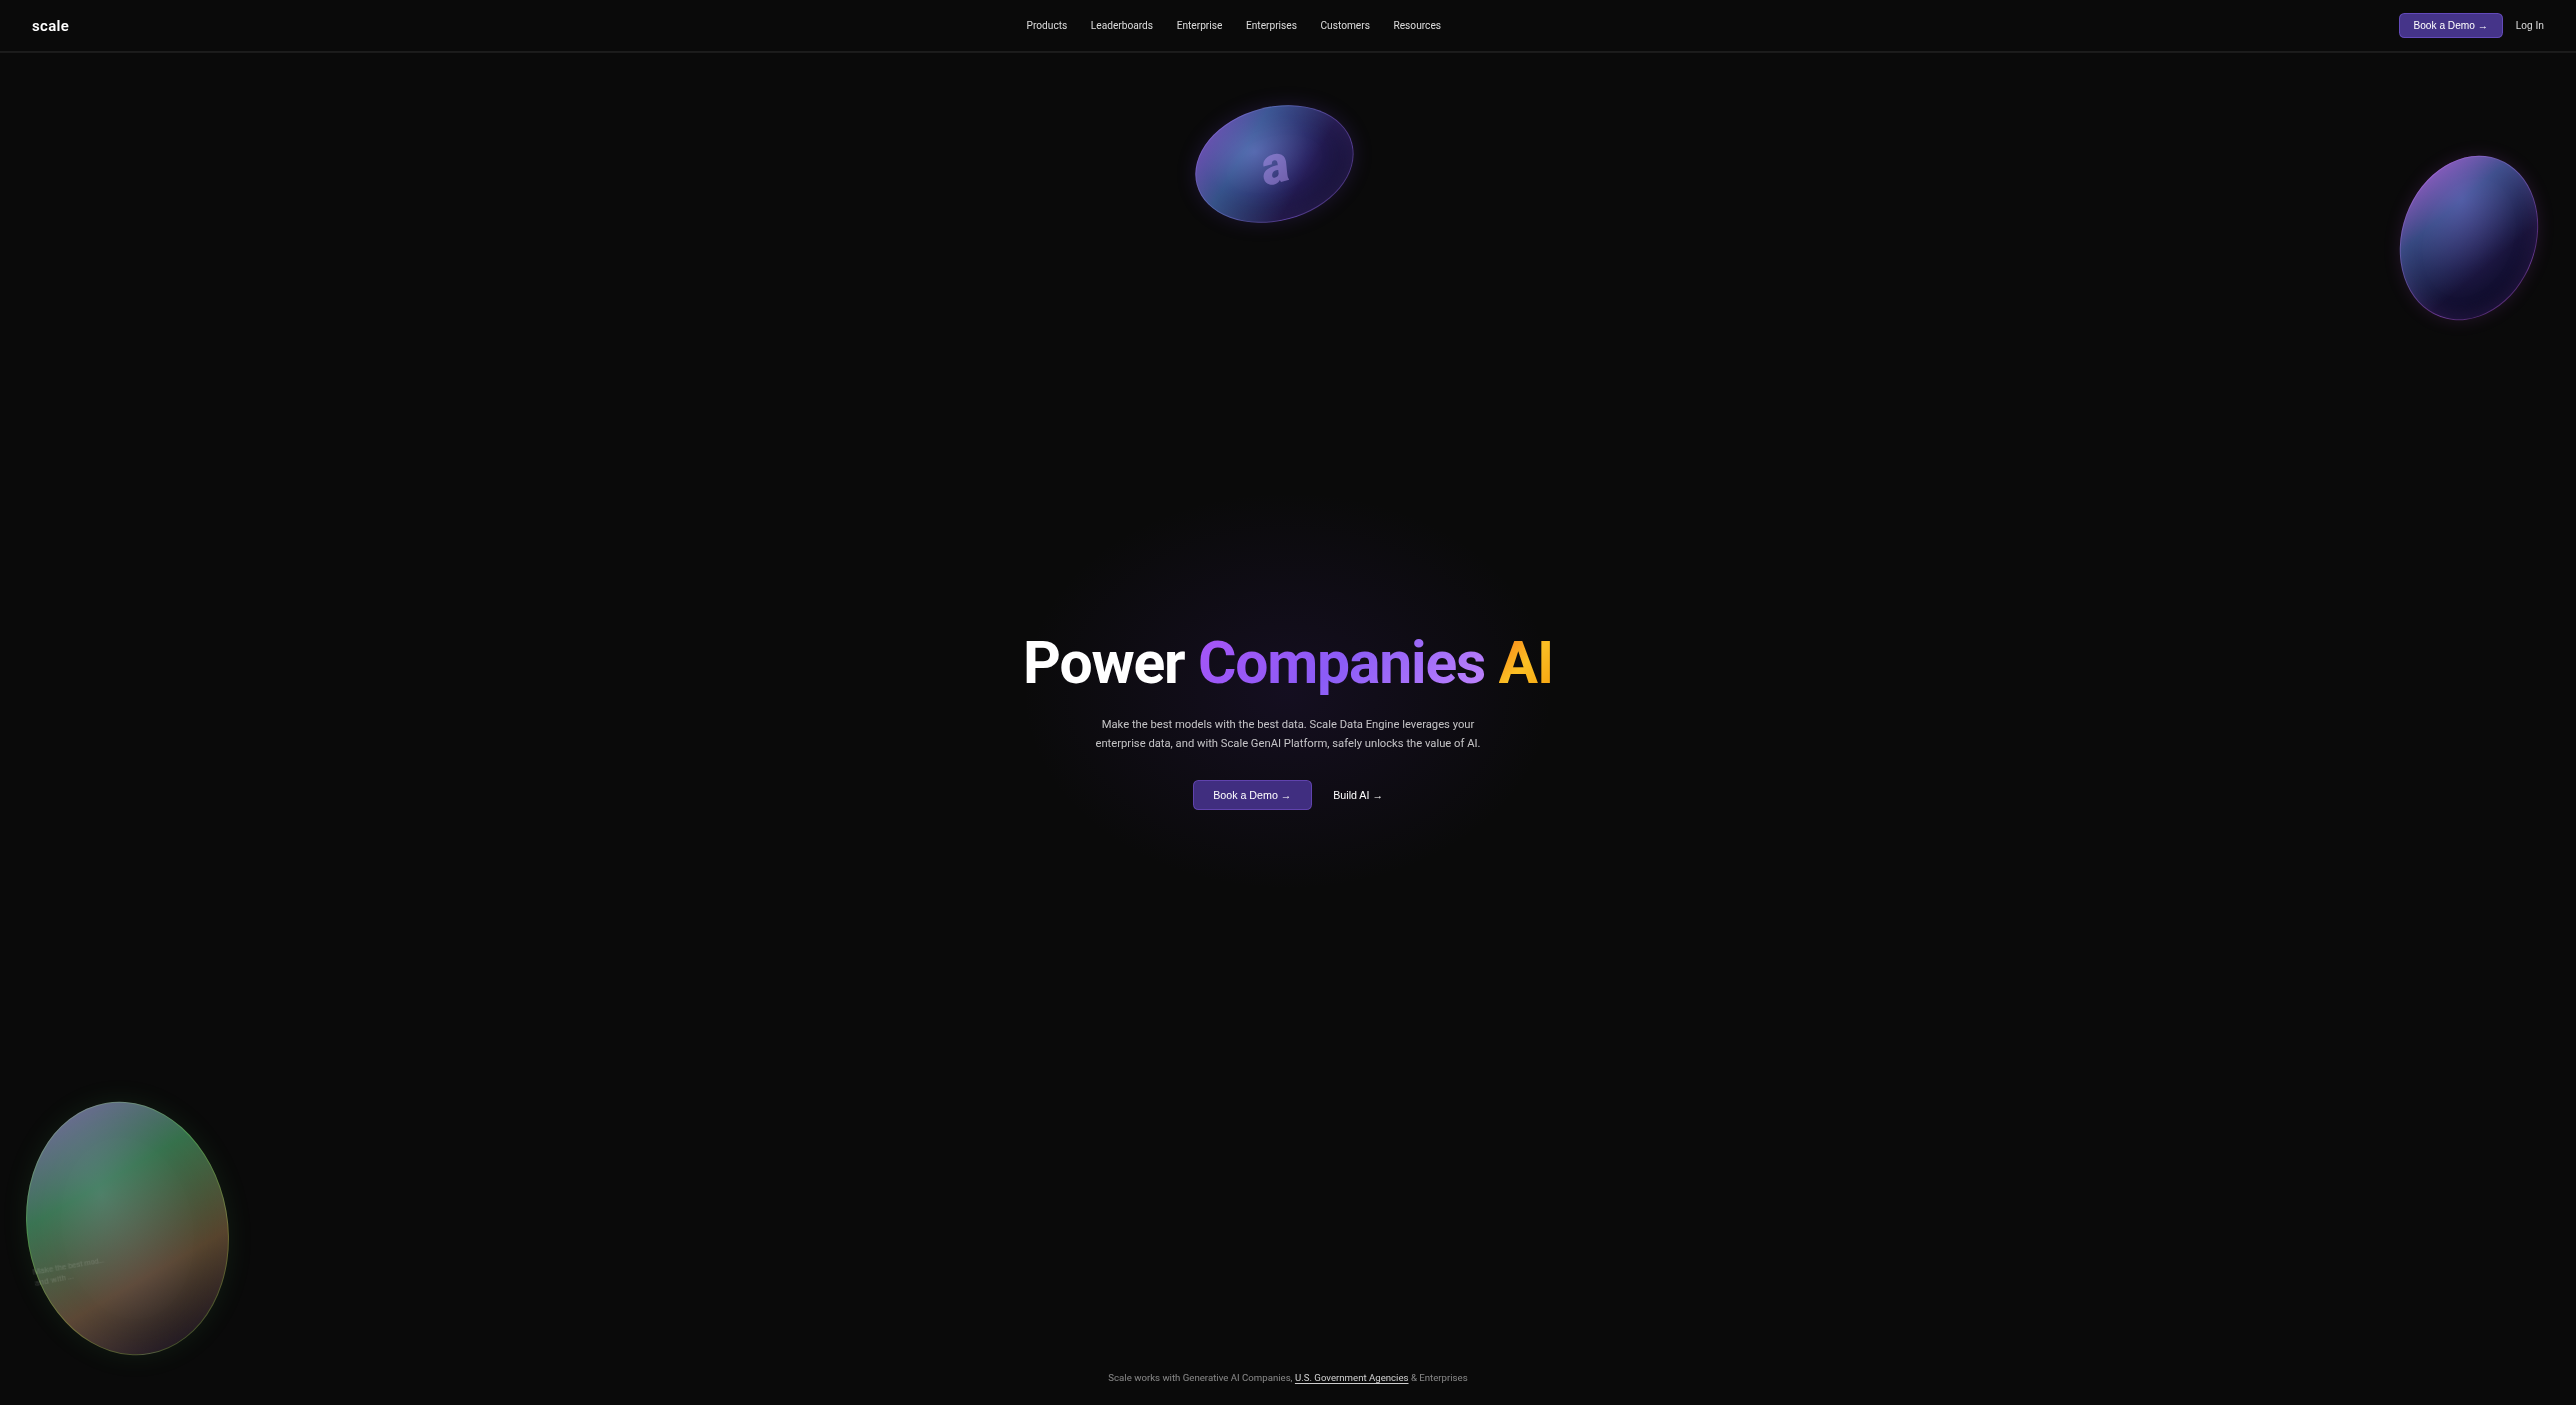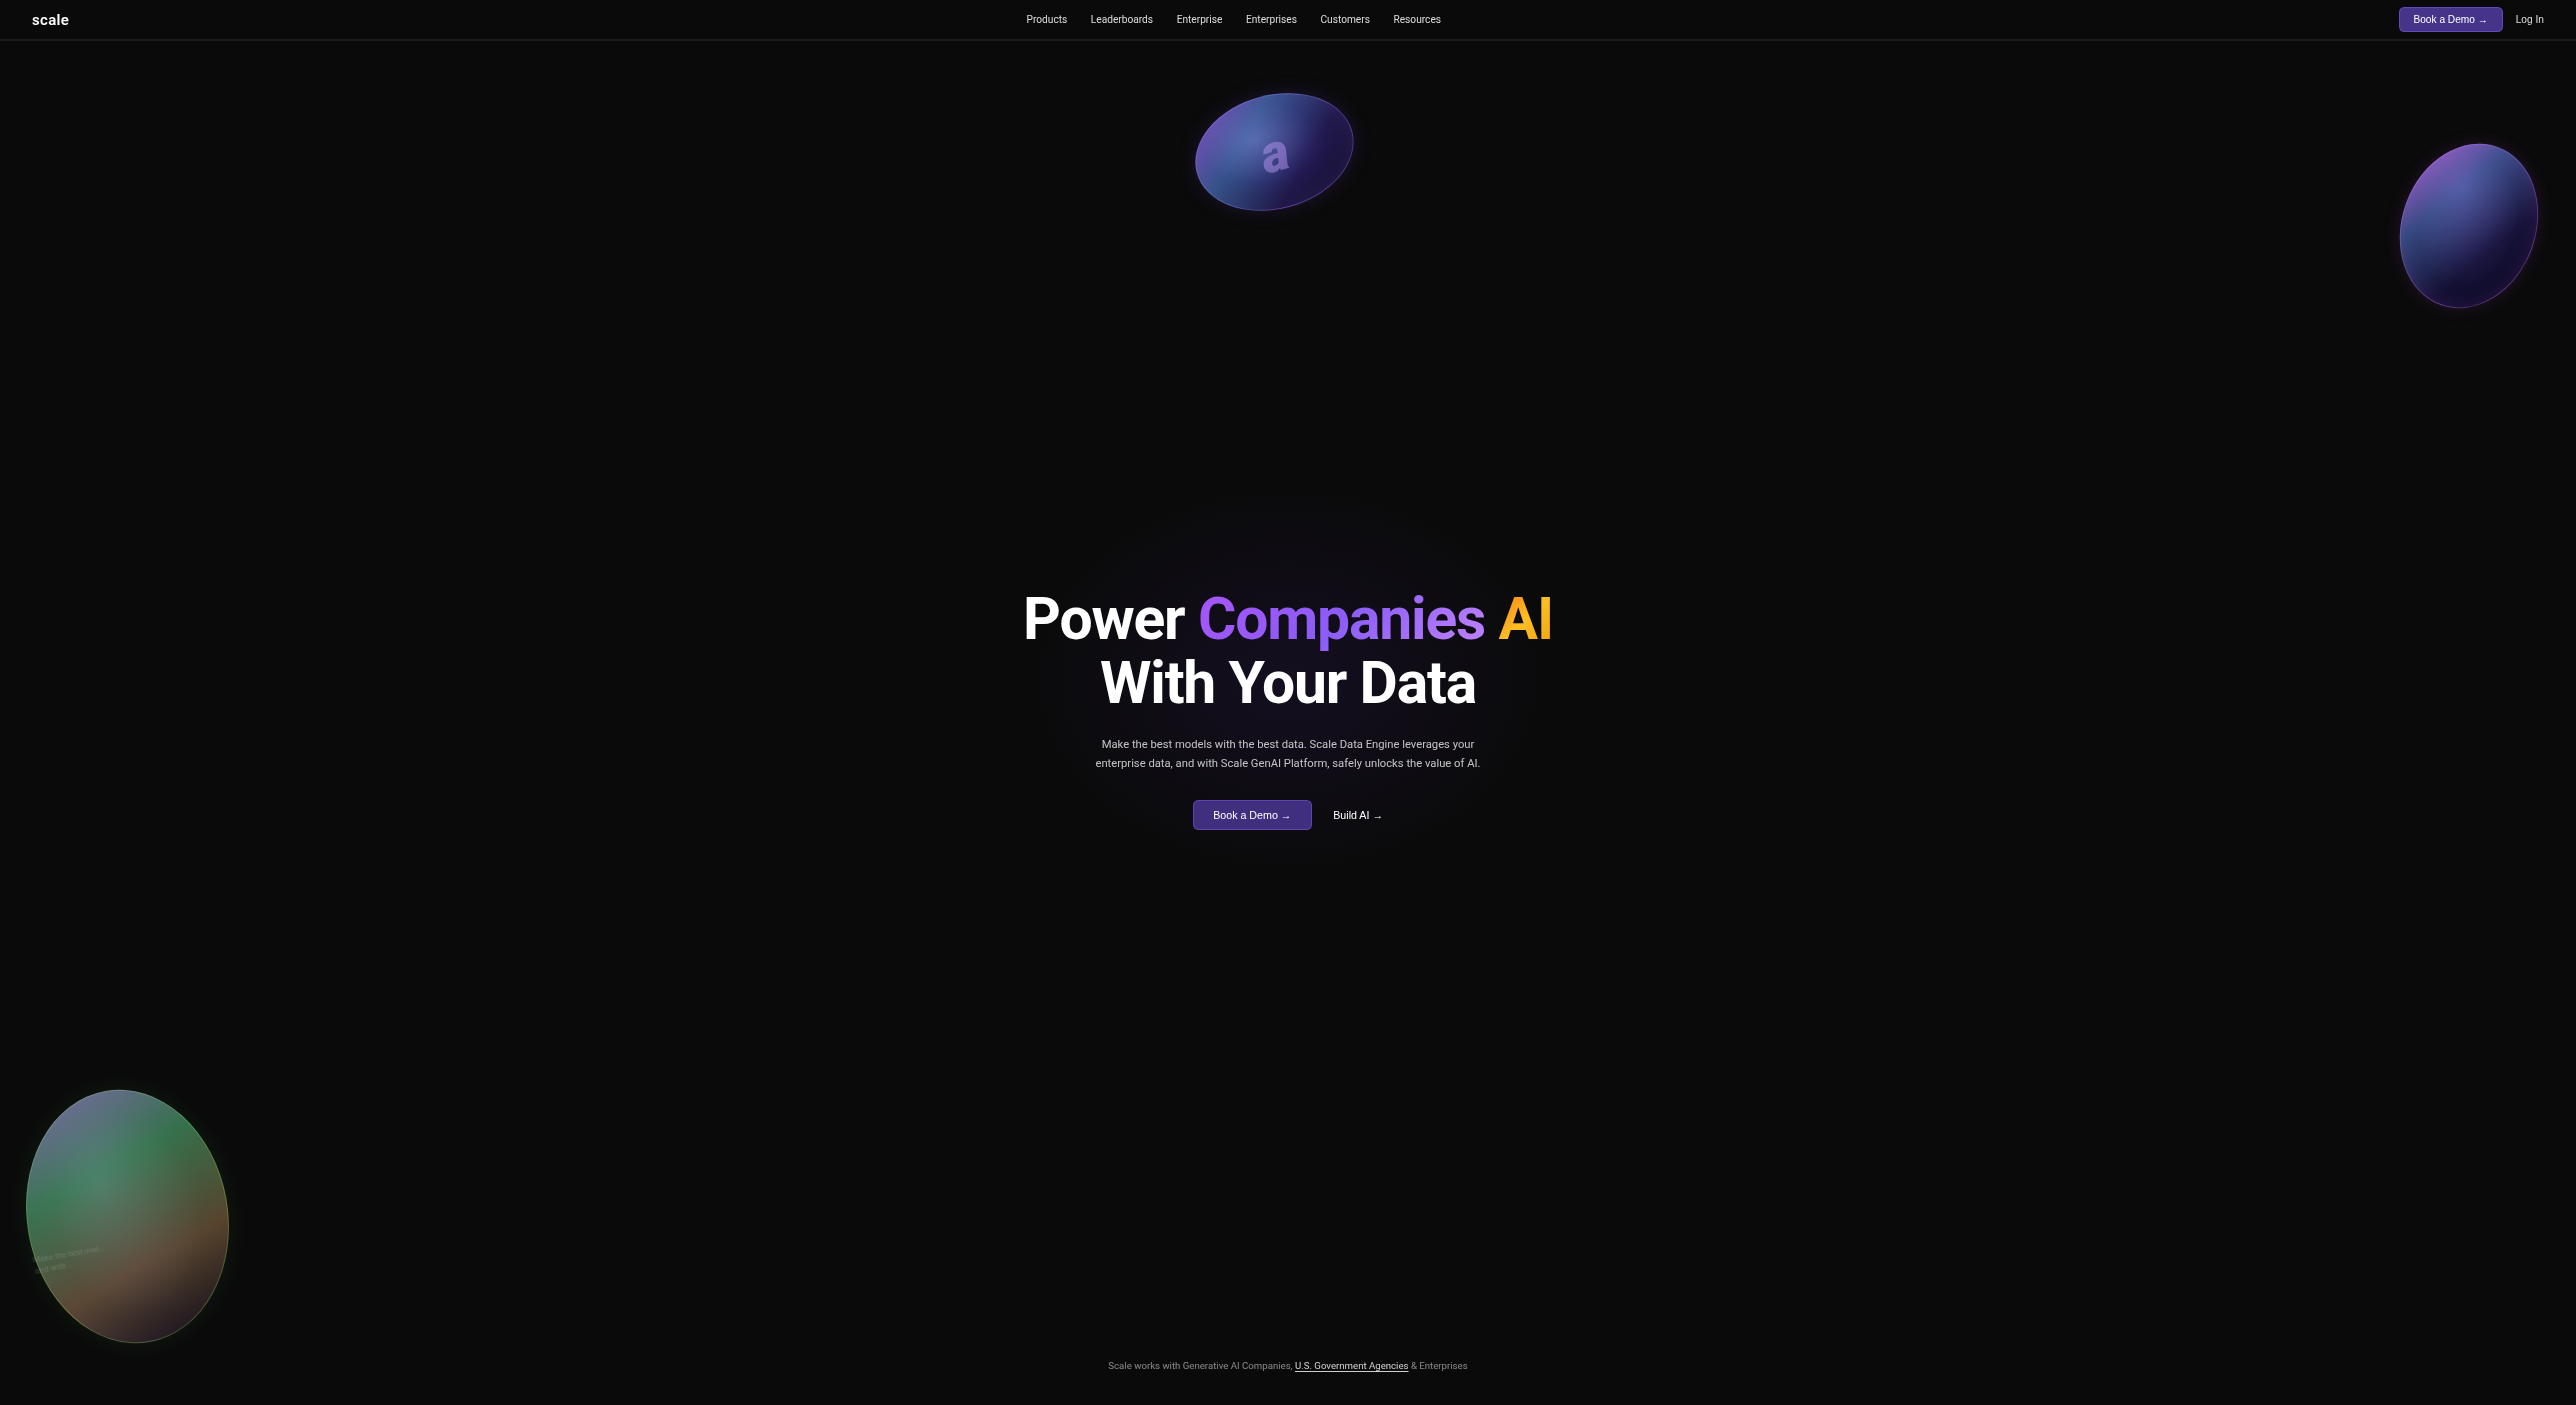--- a/index.html
+++ b/index.html
@@ -15,21 +15,21 @@
       min-height: 100vh;
       overflow-x: hidden;
     }
 
     
     nav {
       display: flex;
       align-items: center;
       justify-content: space-between;
       padding: 0 3rem;
-      height: 40px;
+      height: 52px;
       border-bottom: 0.7px solid rgba(255,255,255,0.08);
       position: relative;
       z-index: 10;
     }
 
     .nav-logo {
       font-size: 1.4rem;
       font-weight: 600;
       letter-spacing: 0.02em;
       color: #ffffff;
@@ -341,21 +341,20 @@
   <div class="orb-left-text">
     <span>Make the best mod...</span><br>
     <span>and with ...</span>
   </div>
 
   <div class="hero-content">
 
     <h1 class="hero-headline">
       <span class="word-power">Power </span><span class="word-generative">Companies</span><span class="word-power"> </span><span class="word-ai">AI</span>
       <br>
-      <span class="word-with">With Your Data</span>
     </h1>
 
     <p class="hero-subtext">Make the best models with the best data. Scale Data Engine leverages your enterprise data, and with Scale GenAI Platform, safely unlocks the value of AI.</p>
 
     <div class="hero-ctas">
       <button class="btn-demo-hero">Book a Demo →</button>
       <button class="btn-build-ai">Build AI →</button>
     </div>
 
   </div>

